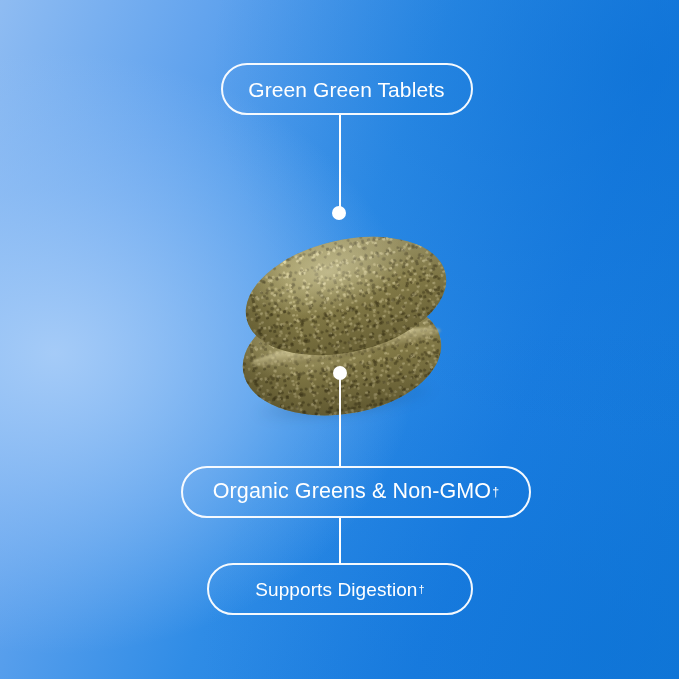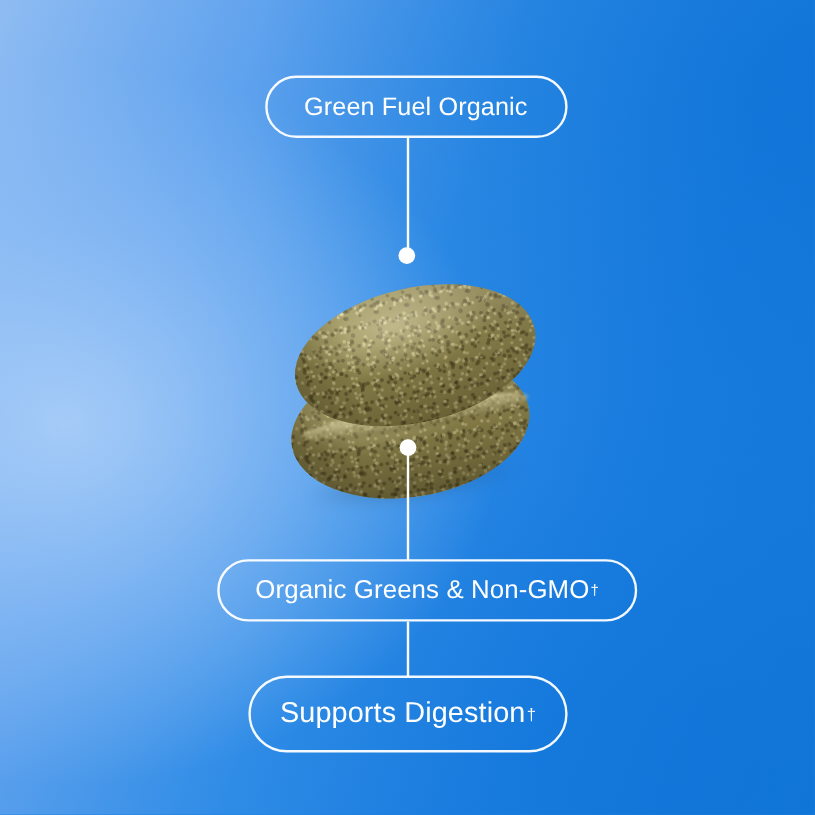--- a/index.html
+++ b/index.html
@@ -32,21 +32,21 @@
     color:#ffffff;
     letter-spacing:.1px;
     white-space:nowrap;
     background:transparent;
   }
   .pill .txt{display:inline-block;line-height:1;}
   .pill sup{font-size:.58em;vertical-align:super;line-height:0;margin-left:1px;}
 
   #pill-top{left:221px;top:63px;width:252px;height:52px;font-size:21px;}
   #pill-mid{left:181px;top:466px;width:350px;height:52px;font-size:21.5px;}
-  #pill-bot{left:207px;top:563px;width:266px;height:64px;font-size:24px;}
+  #pill-bot{left:207px;top:563px;width:266px;height:52px;font-size:19px;}
 
   
   #product{position:absolute;left:228px;top:236px;width:228px;height:186px;}
   .tablet{position:absolute;border-radius:50%;overflow:hidden;}
   .tex{
     position:absolute;inset:-20%;
     background-color:#938a52;
     background-image:
       radial-gradient(circle at 12% 22%, rgba(60,52,22,.55) 0 1.1px, transparent 1.6px),
       radial-gradient(circle at 33% 8%, rgba(232,222,168,.75) 0 1.2px, transparent 1.7px),
@@ -121,21 +121,21 @@
       <div class="shade"></div>
     </div>
   </div>
 
   <div class="dot" style="left:333px;top:366px;"></div>
   <div class="conn" style="left:339px;top:373px;height:94px;"></div>
 
   <div class="conn" style="left:339px;top:518px;height:46px;"></div>
 
   <div class="pill" id="pill-top">
-    <span class="txt">Green Fuel Organic</span>
+    <span class="txt">Green Green Tablets</span>
       <sup></sup>
   </div>
 
   <div class="pill" id="pill-mid">
     <span class="txt">Organic Greens &amp; Non-GMO</span>
       <sup>†</sup>
   </div>
 
   <div class="pill" id="pill-bot">
     <span class="txt">Supports Digestion</span>

